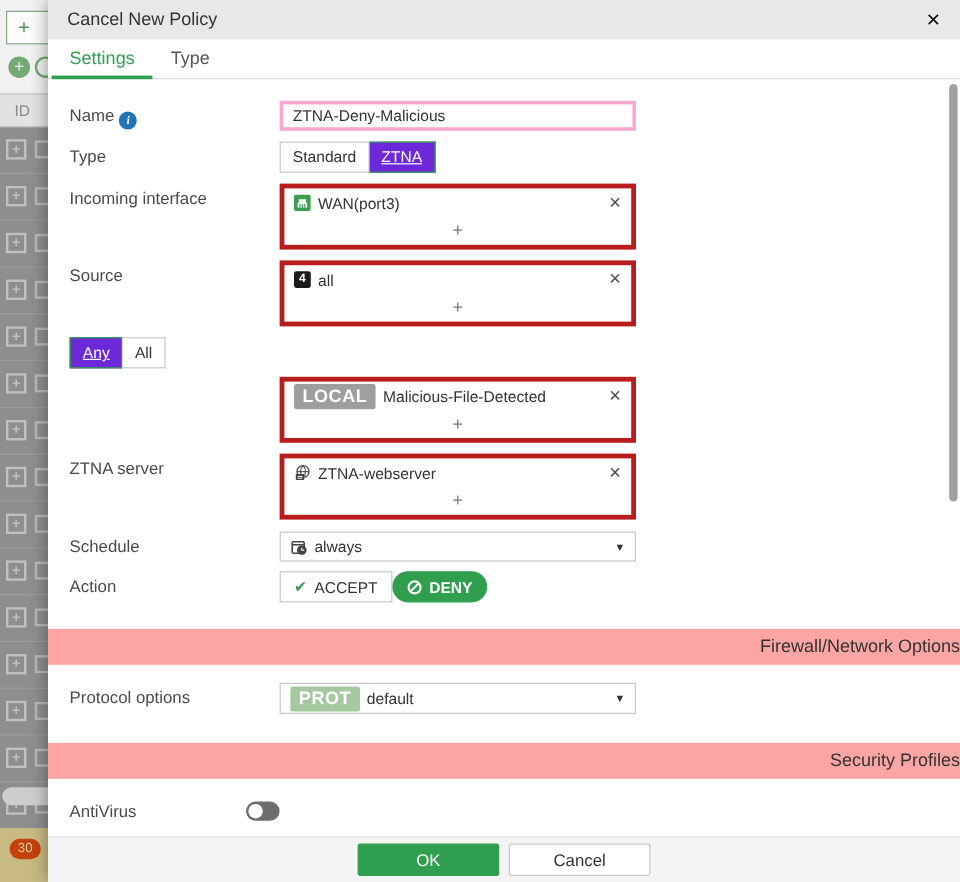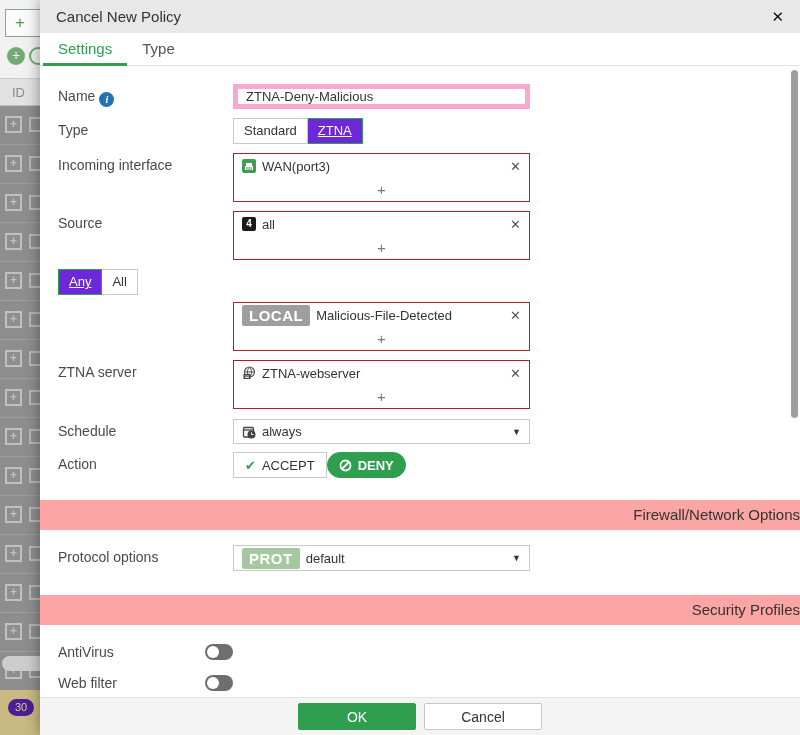--- a/index.html
+++ b/index.html
@@ -13,47 +13,47 @@
   .bd-createbtn { position:absolute; left:5px; top:9px; width:44px; height:28px; border:1px solid #86a886; background:#fbfbfb; color:#569656; font-size:17px; line-height:26px; padding-left:9px; }
   .bd-circleplus { position:absolute; left:7px; top:47px; width:18px; height:18px; border-radius:50%; background:#74a874; color:#f1f1f1; font-size:14px; line-height:17px; text-align:center; }
   .bd-circle2 { position:absolute; left:29px; top:47px; width:18px; height:18px; border-radius:50%; border:2px solid #74a874; }
   .bd-idheader { position:absolute; left:0; top:78px; width:40px; height:28px; background:#e2e2e2; border-top:1px solid #cdcdcd; border-bottom:1px solid #c2c2c2; color:#8a8a8a; font-size:13px; line-height:27px; padding-left:12px; }
   .bd-rows { position:absolute; left:0; top:106px; width:40px; height:584px; display:flex; flex-direction:column; }
   .bd-row { height:39px; flex:0 0 39px; border-bottom:1px solid #9c9c9c; position:relative; }
   .bd-expand { position:absolute; left:5px; top:10px; width:17px; height:17px; border:2px solid #c0c0c0; color:#c0c0c0; font-size:12px; font-weight:bold; line-height:13px; text-align:center; }
   .bd-rowicon { position:absolute; left:29px; top:11px; width:15px; height:15px; border:2px solid #b8b8b8; }
   .bd-scrollthumb { position:absolute; left:2px; top:656px; width:46px; height:15px; border-radius:8px; background:#cdcdcd; }
   .bd-bottombar { position:absolute; left:0; top:690px; width:40px; height:45px; background:#c8ba82; }
-  .bd-badge { position:absolute; left:8px; top:9px; min-width:26px; height:17px; border-radius:9px; background:#4c1d95; color:#d9d19c; font-size:11px; line-height:17px; text-align:center; padding:0 5px; }
+  .bd-badge { position:absolute; left:8px; top:9px; min-width:26px; height:17px; border-radius:9px; background:#c2410c; color:#d9d19c; font-size:11px; line-height:17px; text-align:center; padding:0 5px; }
 
   
   .modal { position:absolute; left:40px; top:0; width:760px; height:735px; background:#fff; box-shadow:0 0 14px rgba(0,0,0,.4); }
   .m-title { height:33px; background:#e8e8e8; display:flex; align-items:center; padding:0 16px; font-size:15px; color:#333; }
   .m-close { margin-left:auto; font-size:15px; font-weight:900; color:#111; cursor:pointer; }
   .m-tabs { height:33px; background:#fff; border-bottom:1px solid #e0e0e0; display:flex; padding-left:3px; }
   .m-tab { padding:0 15px; font-size:15px; line-height:31px; color:#555; cursor:pointer; position:relative; }
   .m-tab.active { color:#2f9e4f; }
   .m-tab.active::after { content:""; position:absolute; left:0; right:0; bottom:-1px; height:3px; background:#2f9e4f; }
 
   .m-body { position:absolute; top:66px; left:0; right:0; bottom:38px; padding:18px 18px 0 18px; overflow:hidden; }
 
   .frow { display:flex; align-items:flex-start; }
   .flabel { width:175px; flex:0 0 175px; font-size:14px; color:#4a4a4a; line-height:25px; }
   .prow .flabel { width:147px; flex:0 0 147px; line-height:20px; }
 
   .info-i { display:inline-block; width:15px; height:15px; border-radius:50%; background:#2173b6; color:#fff; font-size:10px; font-weight:bold; font-family:"Liberation Serif",serif; font-style:italic; text-align:center; line-height:15px; vertical-align:-2px; margin-left:4px; }
 
-  .textinput { width:297px; height:25px; border:5px solid #f9a8d4; font-size:13px; color:#333; padding:0 8px; font-family:inherit; margin-bottom:9px; }
+  .textinput { width:297px; height:25px; border:3px solid #f9a8d4; font-size:13px; color:#333; padding:0 8px; font-family:inherit; margin-bottom:9px; }
 
   .segwrap { display:inline-flex; margin-bottom:9px; }
   .seg { height:26px; line-height:24px; font-size:13px; padding:0 10px; border:1px solid #c8c8c8; background:#fff; color:#333; cursor:pointer; }
   .seg + .seg { border-left:none; }
   .seg.on { background:#6d28d9; border-color:#2f9e4f; color:#fff;text-decoration:underline; }
 
-  .box { width:297px; border:1px solid #b91c1c; font-size:13px; color:#333; margin-bottom:9px; }
+  .box { width:297px; border:4px solid #b91c1c; font-size:13px; color:#333; margin-bottom:9px; }
   .entry { height:24px; display:flex; align-items:center; gap:6px; padding:0 8px; }
   .entry .xbtn { margin-left:auto; color:#555; font-weight:bold; font-size:13px; cursor:pointer; }
   .addrow { height:23px; display:flex; align-items:center; justify-content:center; color:#777; font-size:15px; cursor:pointer; }
 
   .selectbox { width:297px; height:25px; border:1px solid #c8c8c8; display:flex; align-items:center; gap:6px; padding:0 8px; font-size:13px; color:#333; cursor:pointer; margin-bottom:8px; }
   .selectbox .caret { margin-left:auto; font-size:9px; color:#333; }
 
   .badge { font-size:15px; font-weight:bold; color:#fff; padding:2px 7px; border-radius:2px; letter-spacing:.5px; }
   .badge.local { background:#9e9e9e; }
   .badge.prot { background:#a6c8a0; }

